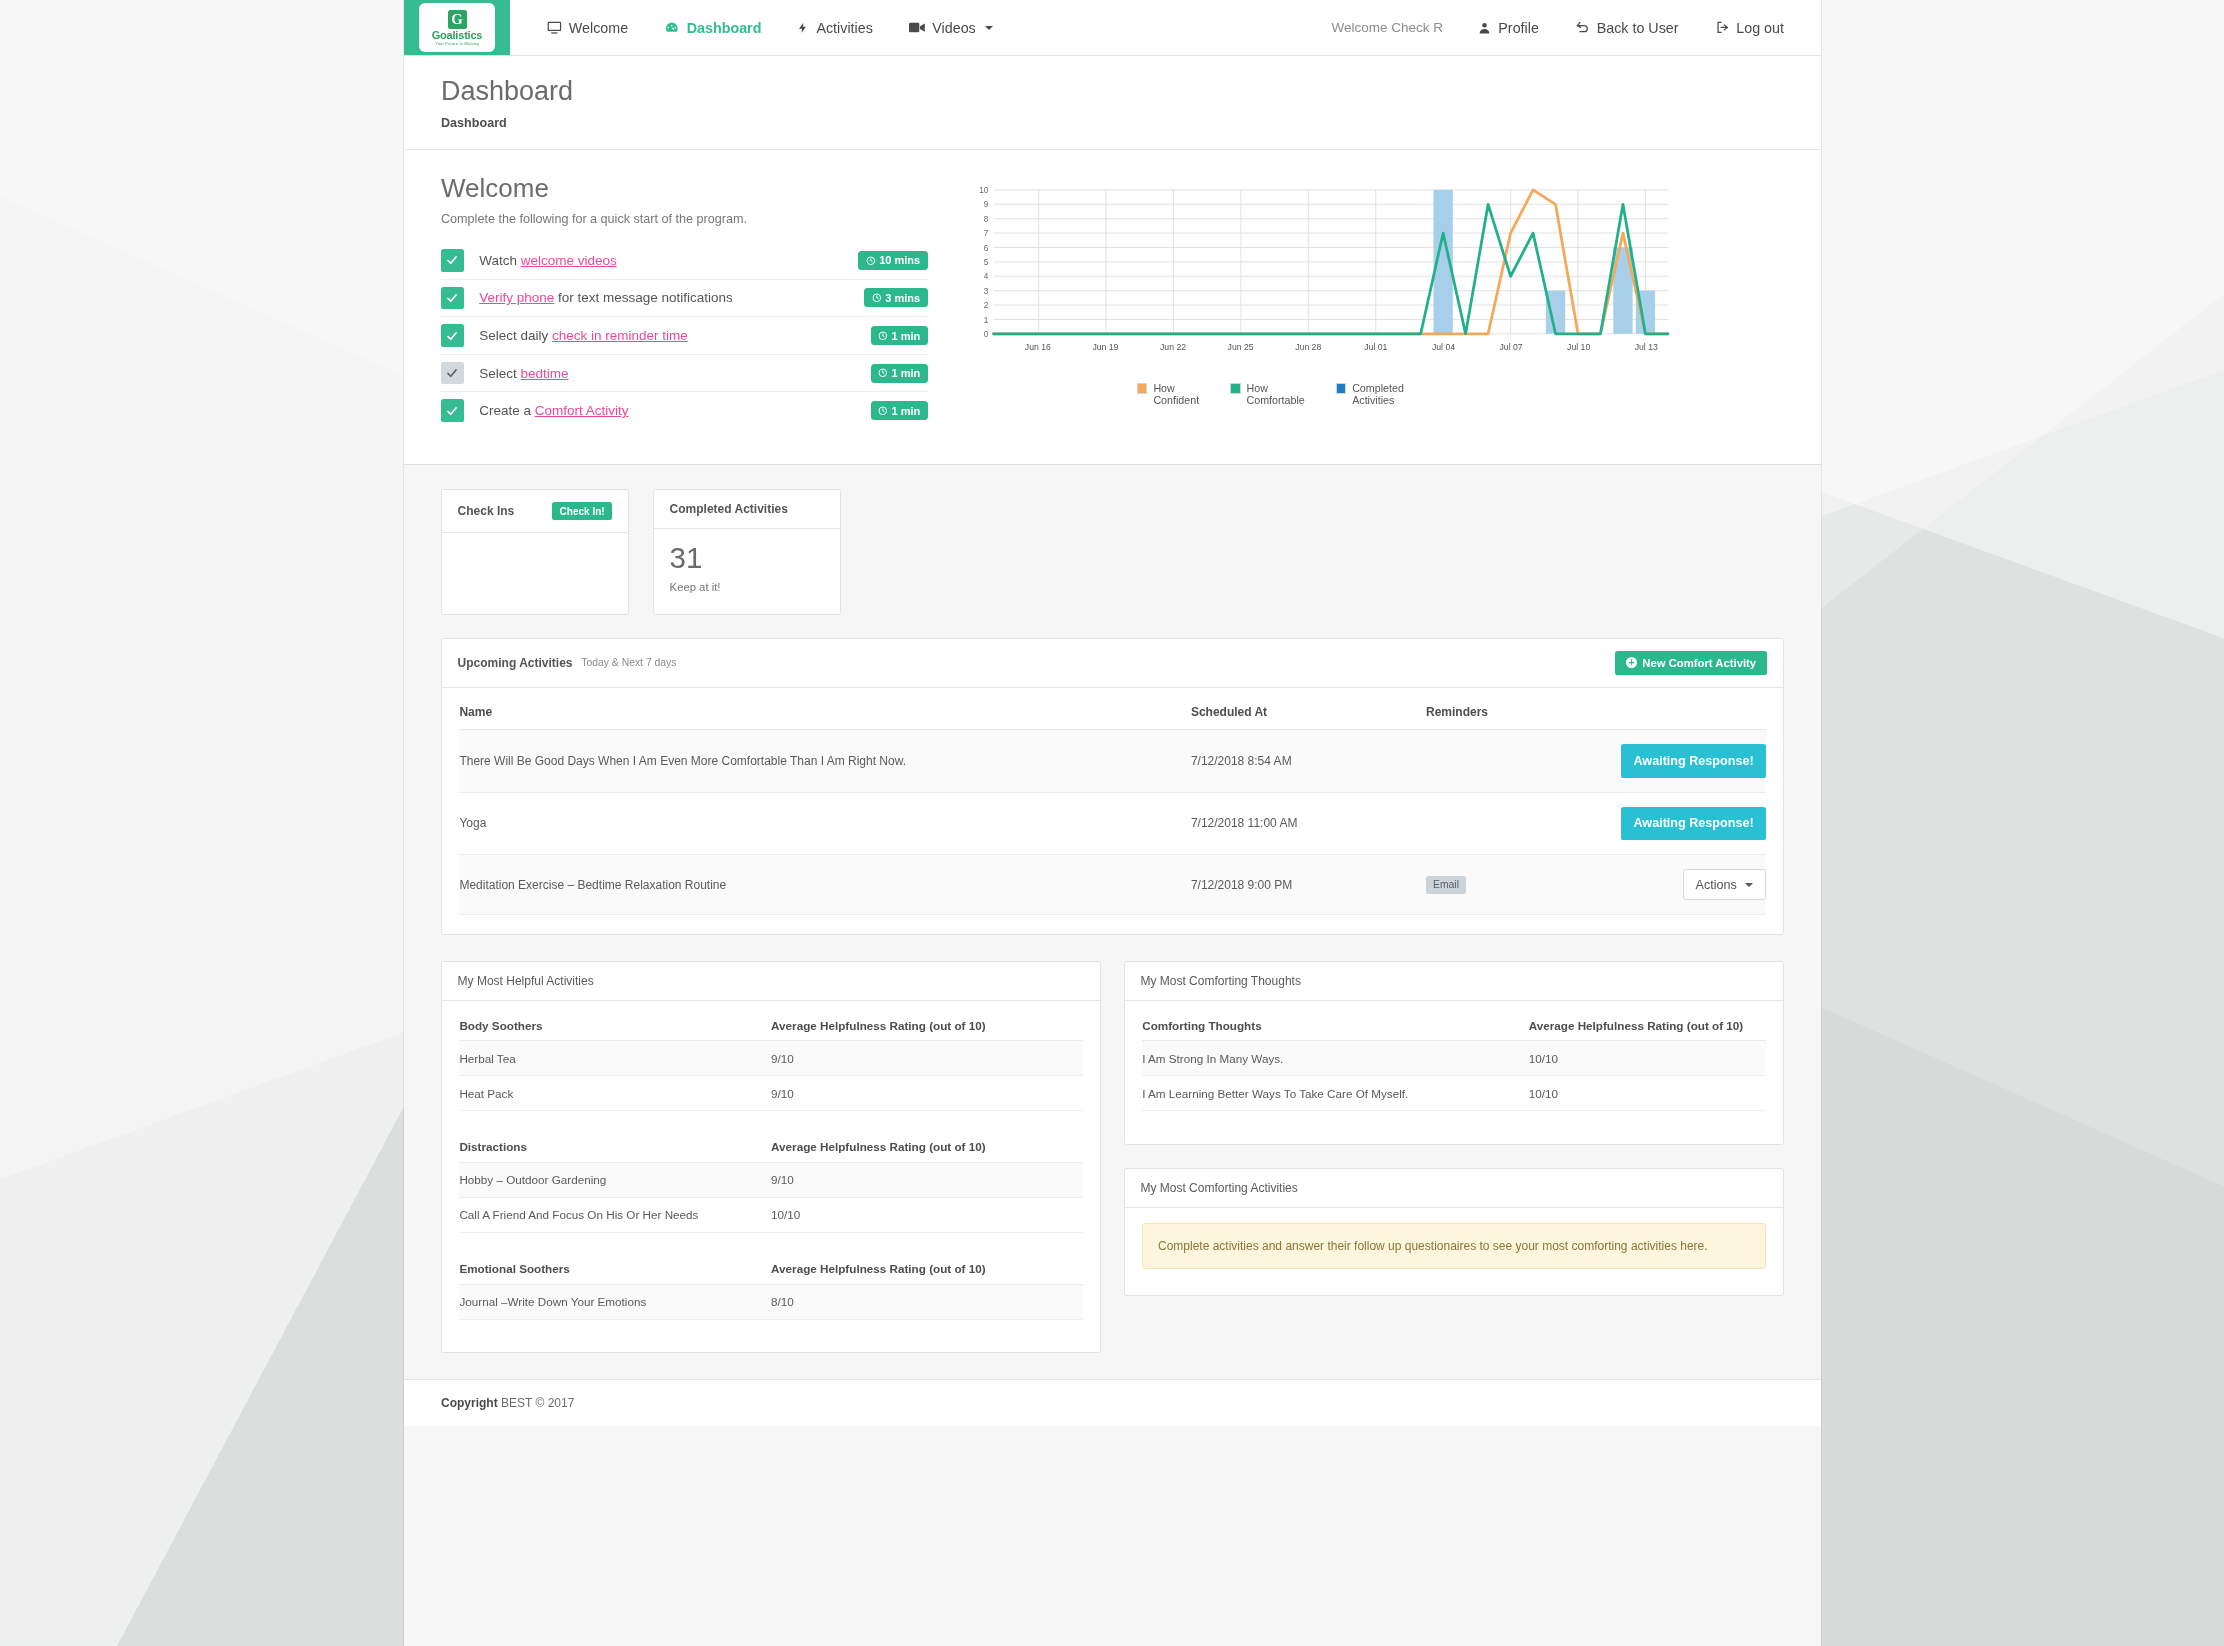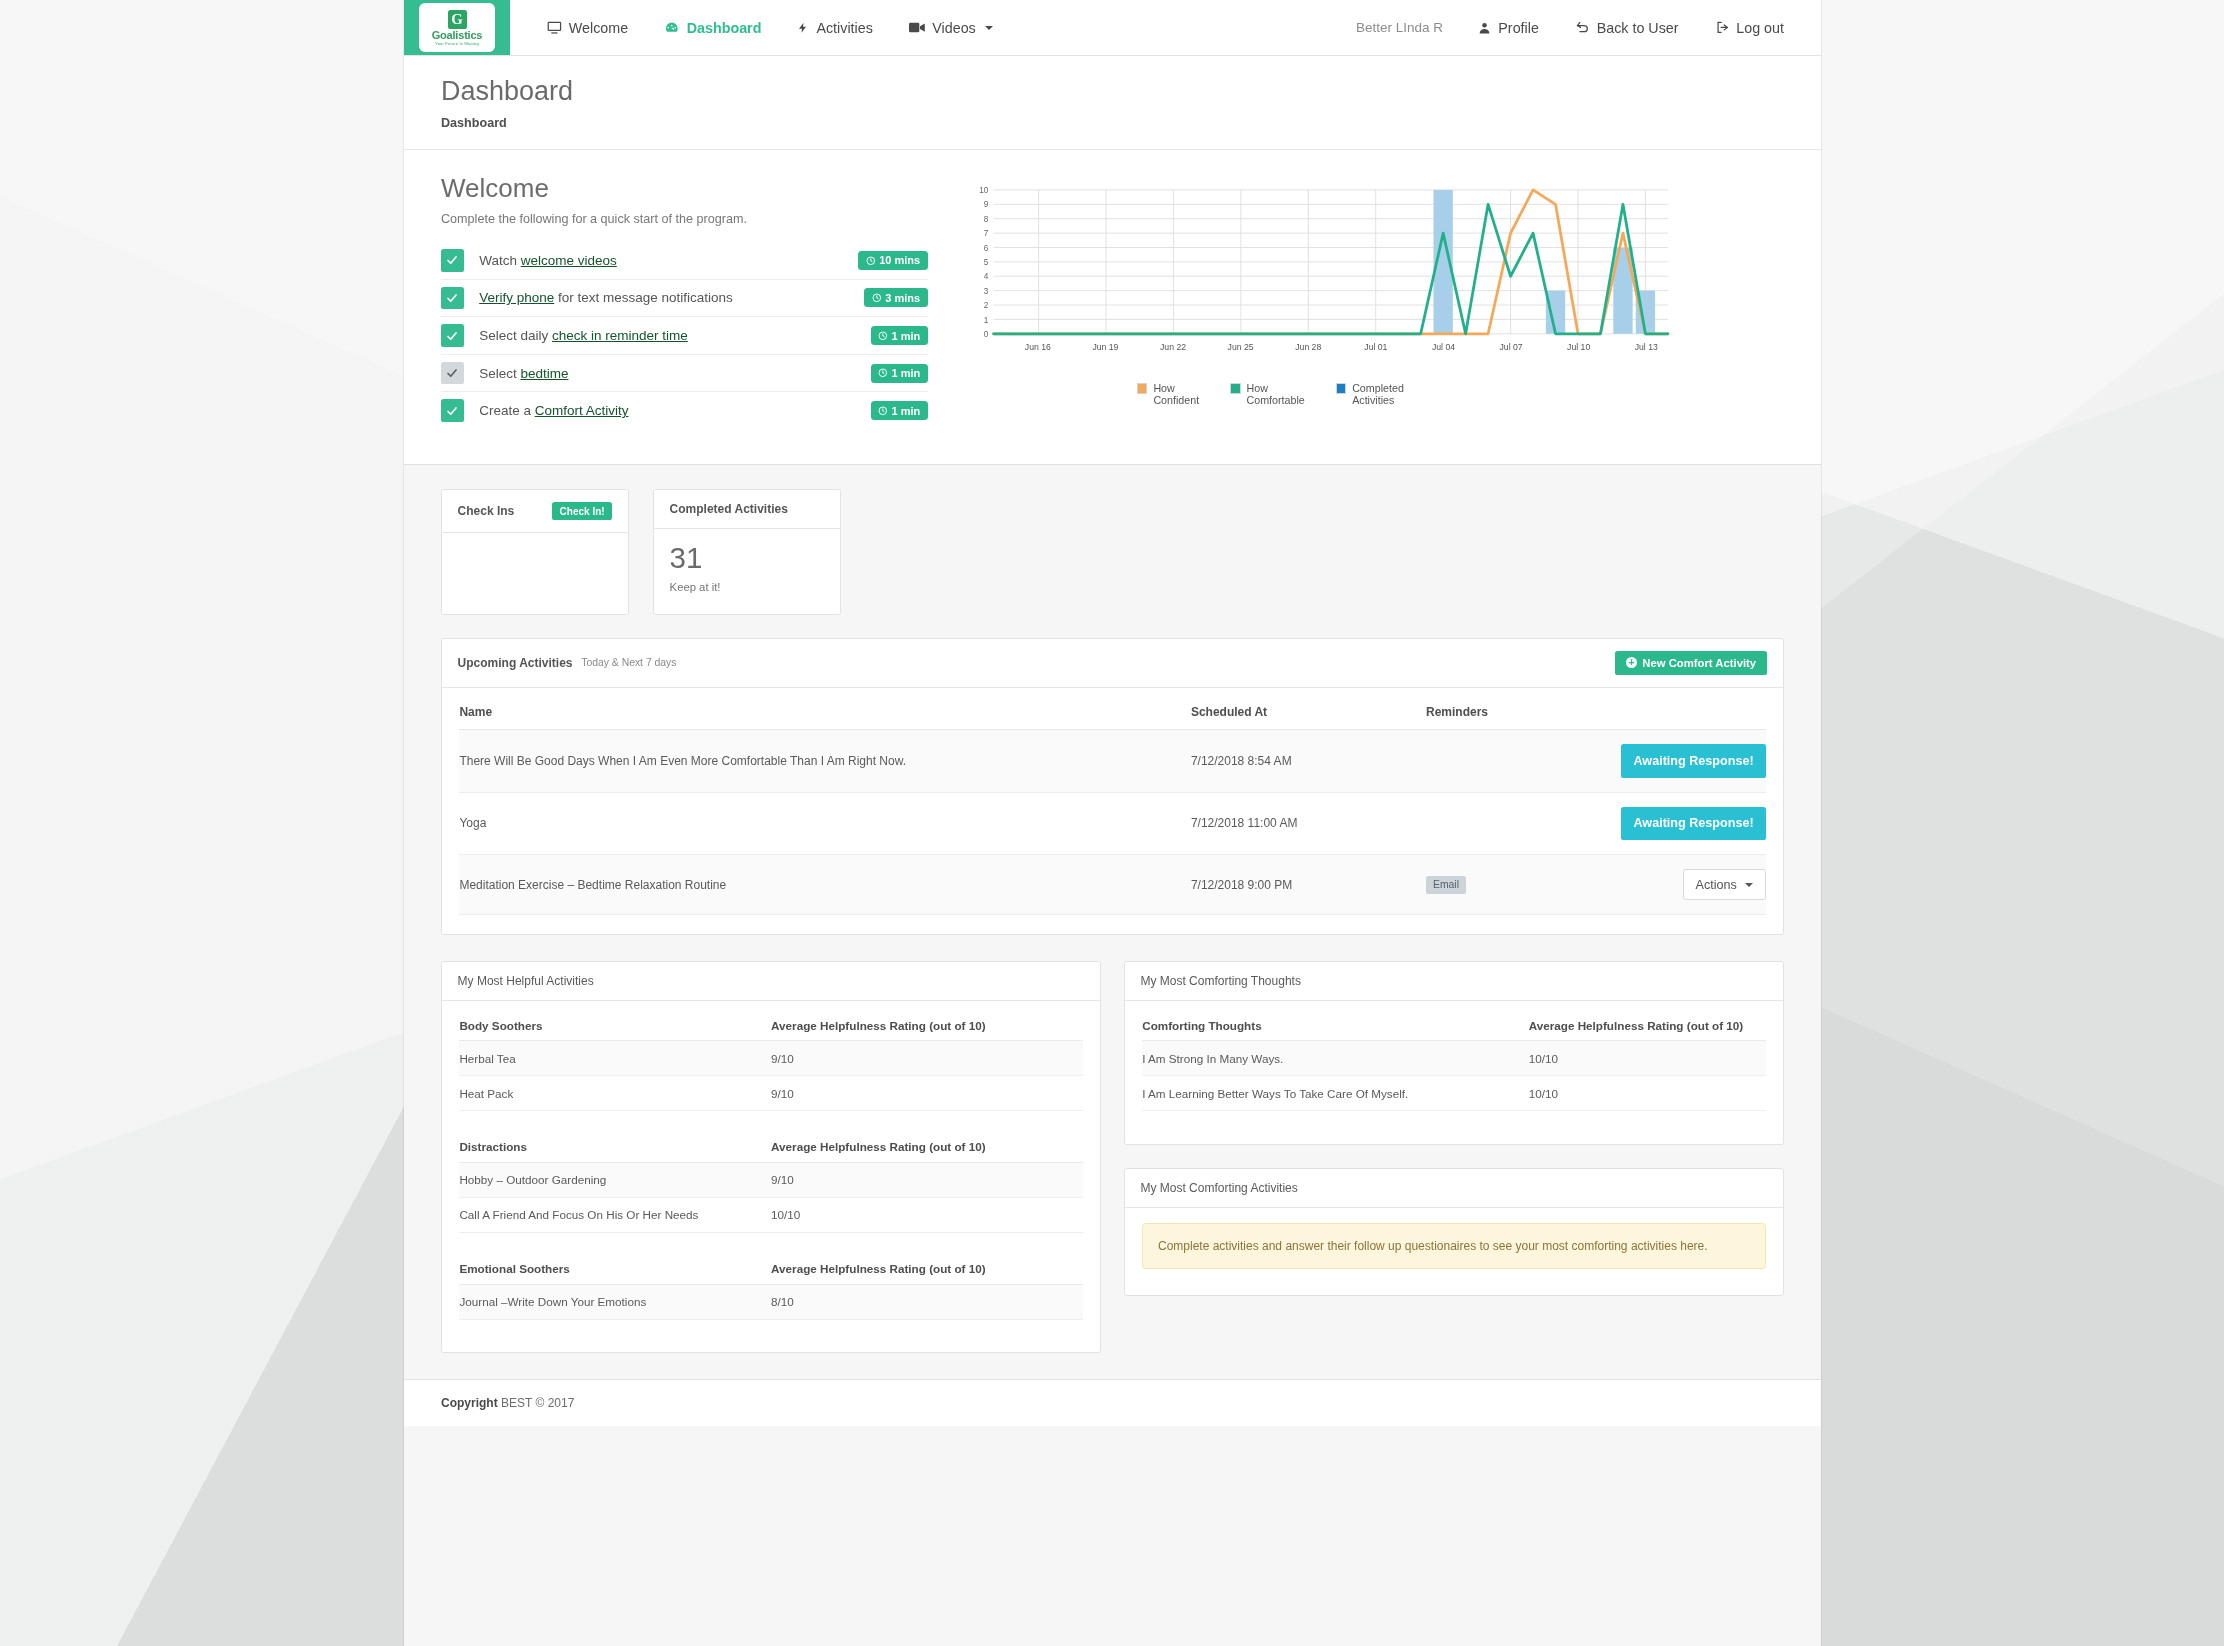--- a/index.html
+++ b/index.html
@@ -76,21 +76,21 @@
   .welcome-h { font-size:26px; font-weight:300; color:#6c6c6c; line-height:1.1; }
   .welcome-sub { font-size:12.6px; color:#777; margin-top:9.6px; }
   .check-list { margin-top:15.6px; }
   .check-row { display:flex; align-items:center; padding:7px 0; border-bottom:0.9px solid #ededed; }
   .check-row:last-child { border-bottom:none; }
   .cb { width:22.6px;height:22.6px;border-radius:2.6px;display:flex;align-items:center;justify-content:center;flex:0 0 22.6px;}
   .cb.done { background:#35bd91; color:#fff; }
   .cb.pend { background:#d3d8dc; color:#5b6166; }
   .cb svg { width:12px;height:12px; }
   .check-text { flex:1; margin-left:15.6px; font-size:13.5px; color:#555; }
-  .check-text a { color:#14532d; text-decoration:underline; }
+  .check-text a { color:#ec4899; text-decoration:underline; }
   .badge-time {
     background:#2bb98c; color:#fff; font-size:11px; font-weight:bold;
     border-radius:3.5px; padding:3.5px 7.8px; display:inline-flex; align-items:center; gap:3.5px;
     min-width:52px; justify-content:center;
   }
   .badge-time svg { width:9.6px;height:9.6px;}
 
   
   .chart-box { flex:1; padding-top:8.7px; }
   .chart-area { position:relative; height:200px; }
@@ -222,21 +222,21 @@
             <rect x="0" y="2" width="15" height="14" rx="2"></rect>
               <path d="M16 7l7-4v12l-7-4z"></path>
           </svg>
         </span>
         <span>Videos</span>
         <span class="caret"></span>
       </div>
     </div>
 
     <div class="nav-right">
-      <div class="nav-static">Better LInda R</div>
+      <div class="nav-static">Welcome Check R</div>
 
       <div class="nav-item">
         <span class="ico">
           <svg width="13" height="14" viewBox="0 0 24 24" fill="#4a4a4a">
             <circle cx="12" cy="7" r="4.2"></circle>
               <path d="M3 22c0-5 4-8 9-8s9 3 9 8z"></path>
           </svg>
         </span>
         <span>Profile</span>
       </div>

